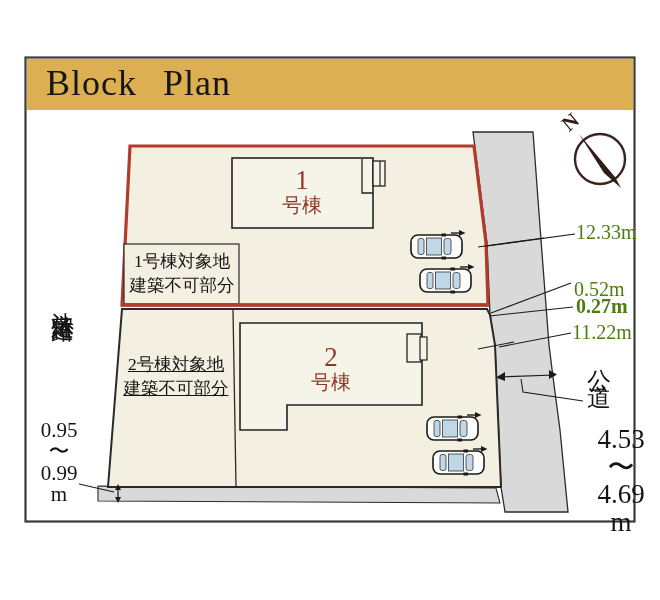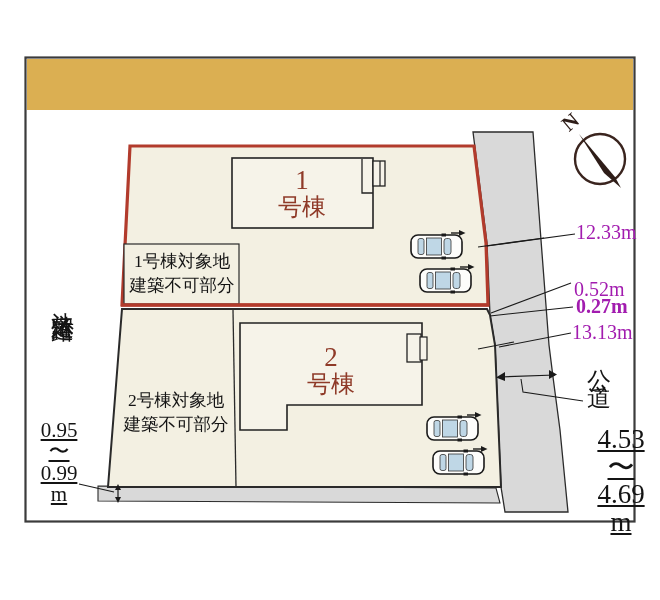--- a/index.html
+++ b/index.html
@@ -4,25 +4,25 @@
 <style>
   html,body{margin:0;padding:0;background:#fff;}
   #stage{position:relative;width:660px;height:600px;background:#ffffff;overflow:hidden;
          font-family:"Liberation Serif","DejaVu Serif",serif;color:#141414;}
   #plan-svg{position:absolute;left:0;top:0;}
   .abs{position:absolute;}
   .title{font-size:36px;letter-spacing:1px;word-spacing:16px;color:#161616;}
   .nlabel{font-size:21px;font-weight:bold;color:#2E1D18;transform:rotate(-40deg);}
   .bldg-label{width:100px;text-align:center;color:#8F3A28;line-height:1;}
   .bldg-label .num{font-size:27px;display:block;line-height:1;}
-  .bldg-label .suffix{font-size:24px;display:block;line-height:1.15;}
+  .bldg-label .suffix{font-size:20px;display:block;line-height:1.15;}
   .restrict{font-size:17.5px;line-height:1.38;text-align:center;white-space:pre-line;color:#141414;}
-  .meas{font-size:20px;color:#a21caf;}
+  .meas{font-size:20px;color:#4d7c0f;}
   .vtext{writing-mode:vertical-rl;text-orientation:upright;font-size:23px;color:#141414;}
-  .vnum{white-space:pre-line;text-align:center;line-height:1.02;font-size:21px;color:#141414;text-decoration:underline;}
+  .vnum{white-space:pre-line;text-align:center;line-height:1.02;font-size:21px;color:#141414;}
   .footer-caption{left:0;top:532px;width:660px;text-align:center;color:#5D7672;}
   .footer-caption .bracket{font-family:"Liberation Sans","DejaVu Sans",sans-serif;
         font-weight:bold;font-size:33px;letter-spacing:0px;}
   .footer-caption .suffix{font-family:"Liberation Serif","DejaVu Serif",serif;font-size:37px;}
 </style>
 </head>
 <body>
 
 <div id="stage">
 
@@ -97,42 +97,43 @@
       <polygon points="115,497 121,497 118,503" fill="#1a1a1a"></polygon>
     </g>
 
     <g>
       <line x1="499" y1="377" x2="555" y2="375" stroke="#1a1a1a" stroke-width="1.2"></line>
       <polygon points="505,372 505,381 496,377.5" fill="#1a1a1a"></polygon>
       <polygon points="549,370 549,379 557,374.5" fill="#1a1a1a"></polygon>
     </g>
   </svg>
 
+  <div class="abs title" style="left:46px;top:62px;">Block Plan</div>
 
   <div class="abs nlabel" style="left:563px;top:110px;">N</div>
 
   <div class="abs bldg-label" style="left:252px;top:167px;">
     <span class="num">1</span>
     <span class="suffix">号棟</span>
   </div>
 
   <div class="abs bldg-label" style="left:281px;top:344px;">
     <span class="num">2</span>
     <span class="suffix">号棟</span>
   </div>
 
   <div class="abs restrict" style="left:126px;top:249px;width:112px;">1号棟対象地
 建築不可部分</div>
-  <div class="abs restrict" style="left:116px;top:388px;width:120px;">2号棟対象地
+  <div class="abs restrict" style="left:116px;top:352px;width:120px;text-decoration:underline;">2号棟対象地
 建築不可部分</div>
 
   <div class="abs meas" style="left:576px;top:221px;">12.33m</div>
   <div class="abs meas" style="left:574px;top:278px;">0.52m</div>
   <div class="abs meas" style="left:576px;top:295px;font-weight:bold;">0.27m</div>
-  <div class="abs meas" style="left:572px;top:321px;">13.13m</div>
+  <div class="abs meas" style="left:572px;top:321px;">11.22m</div>
 
   <div class="abs vtext" style="left:47px;top:294px;letter-spacing:2px;">法定外道路</div>
   <div class="abs vnum" style="left:30px;top:420px;width:58px;">0.95
 〜
 0.99
 m</div>
 
   <div class="abs vtext" style="left:583px;top:350px;font-size:24px;letter-spacing:17px;">公道</div>
   <div class="abs vnum" style="left:592px;top:426px;width:58px;font-size:27px;">4.53
 〜

